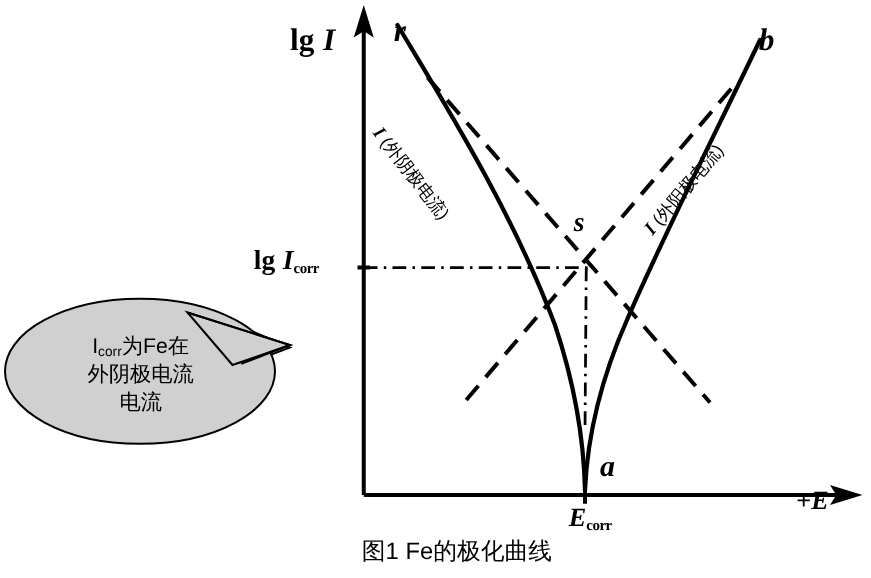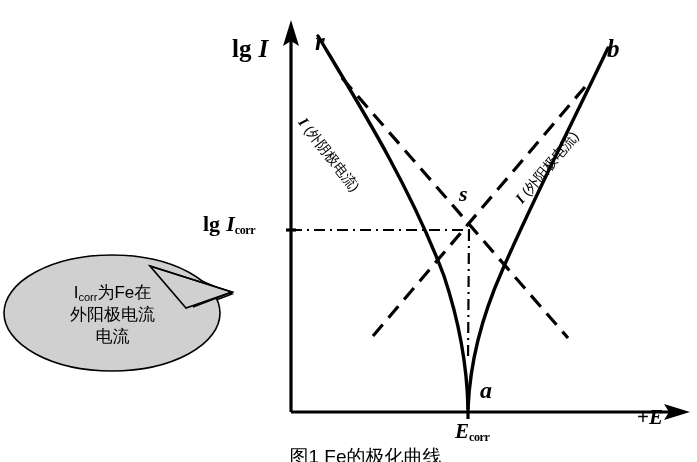--- a/index.html
+++ b/index.html
@@ -9,21 +9,21 @@
   }
   body {
     width: 697px;
     height: 462px;
     position: relative;
     font-family: "Liberation Sans", sans-serif;
     overflow: hidden;
   }
   #figure-root {
     position: absolute;
-    left: 0; top: 16px;
+    left: 0; top: 0;
     width: 697px;
     height: 330px;
   }
   svg.diagram {
     position: absolute;
     left: 0; top: 0;
     width: 697px;
     height: 462px;
   }
   .axis-line { stroke: #000; stroke-width: 3.2; fill: none; }
@@ -192,19 +192,19 @@
   <div class="rot-label" id="rot-left">
     <span class="ivar">I</span><span> (外阴极电流)</span>
   </div>
 
   <div class="rot-label" id="rot-right">
     <span class="ivar">I</span><span> (外阳极电流)</span>
   </div>
 
   <div id="bubble-text">
     <div><span>I</span><span class="sub">corr</span><span>为Fe在</span></div>
-    <div>外阳极电流</div>
+    <div>外阴极电流</div>
     <div>电流</div>
   </div>
 
   <div id="caption">图1 Fe的极化曲线</div>
 
 </div>
 
 </body></html>

